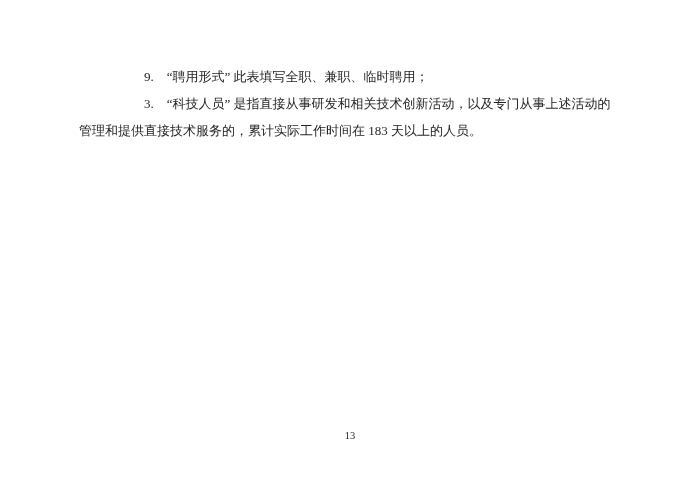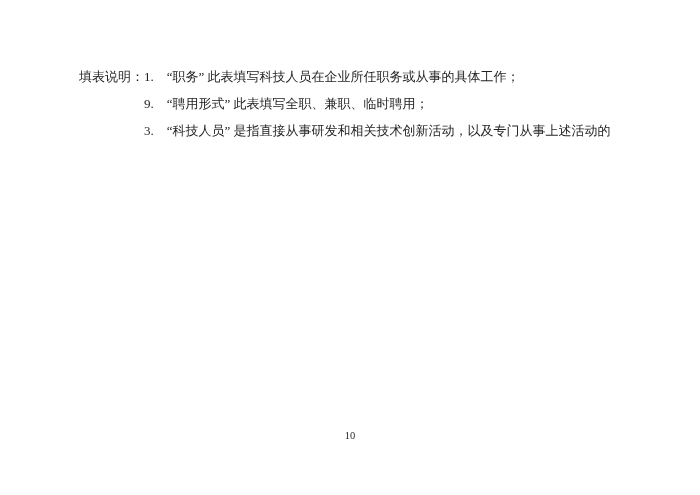--- a/index.html
+++ b/index.html
@@ -42,20 +42,20 @@
     line-height: 12px;
     color: #2a2a2a;
   }
 </style>
 </head>
 <body>
 
 <div class="page">
 
   <div class="notes">
-    <div class="note-line">填表说明：1.　“职务” 此表填写科技人员在企业所任职务或从事的具体工作；</div>
     <div class="note-line indent">9.　“聘用形式” 此表填写全职、兼职、临时聘用；</div>
     <div class="note-line indent">3.　“科技人员” 是指直接从事研发和相关技术创新活动，以及专门从事上述活动的</div>
+    <div class="note-line">管理和提供直接技术服务的，累计实际工作时间在 183 天以上的人员。</div>
   </div>
 
-  <div class="page-footer">10</div>
+  <div class="page-footer">13</div>
 
 </div>
 
 </body></html>

